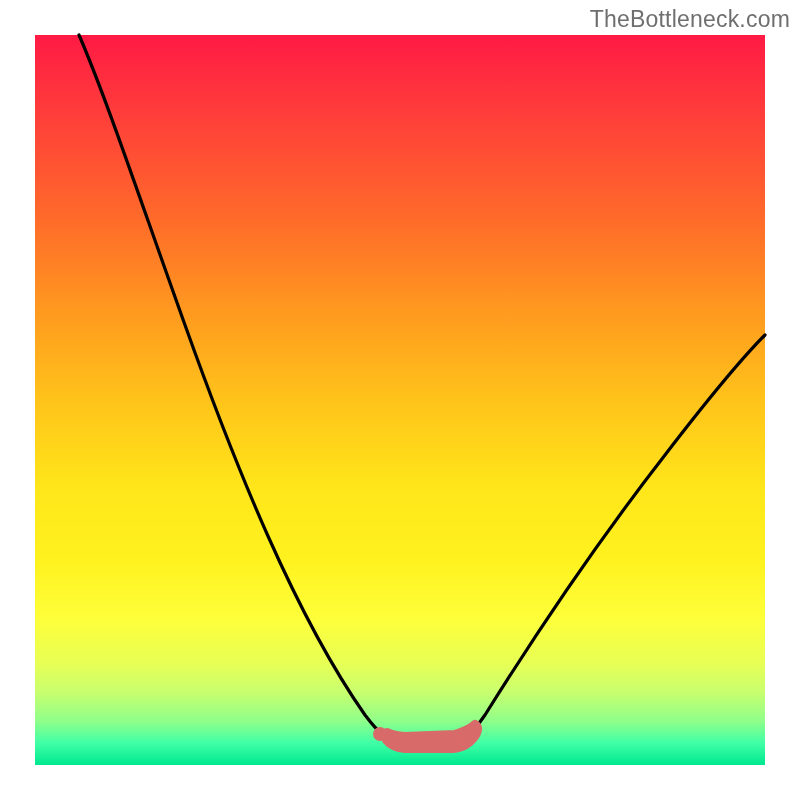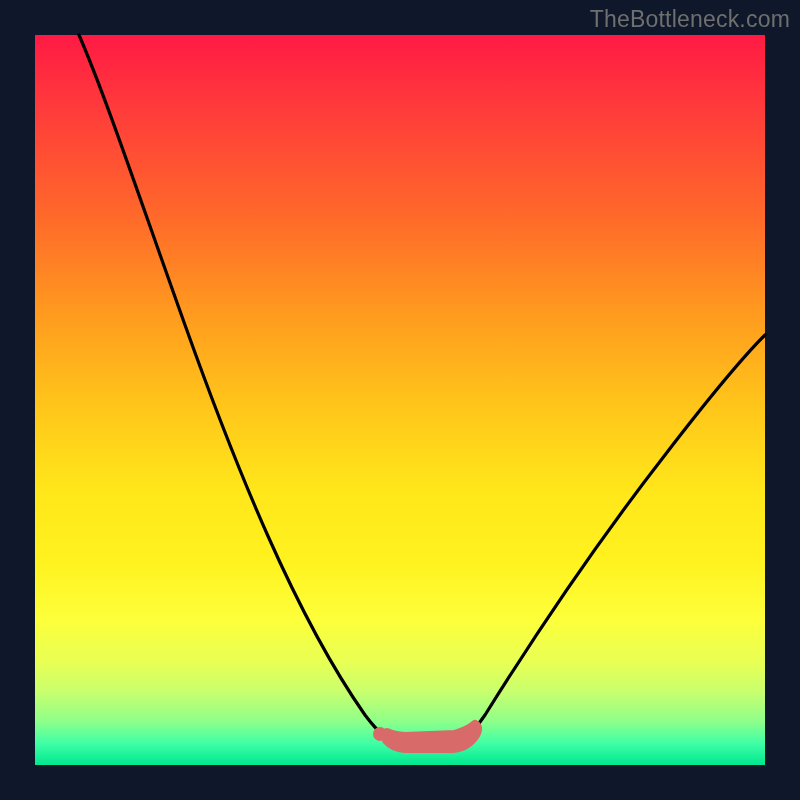--- a/index.html
+++ b/index.html
@@ -10,21 +10,21 @@
     background: #000;
     overflow: hidden;
     font-family: Arial, Helvetica, sans-serif;
   }
   .frame {
     position: absolute;
     left: 0;
     top: 0;
     width: 800px;
     height: 800px;
-    background: #0f172a;
+    background: #ffffff;
   }
   .plot {
     position: absolute;
     left: 35px;
     top: 35px;
     width: 730px;
     height: 730px;
     background: linear-gradient(to bottom,
       #ff1a44 0%,
       #ff3b3b 10%,

